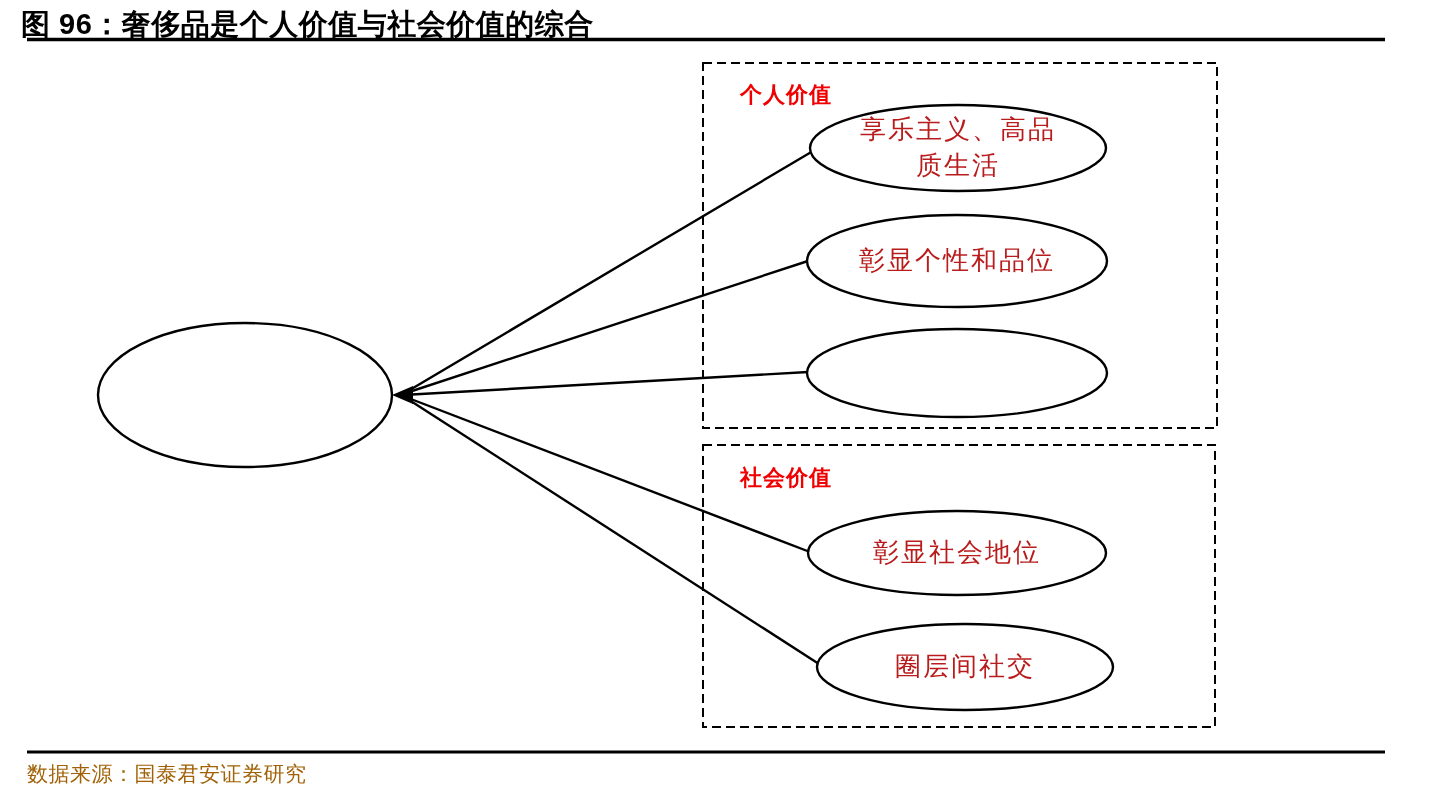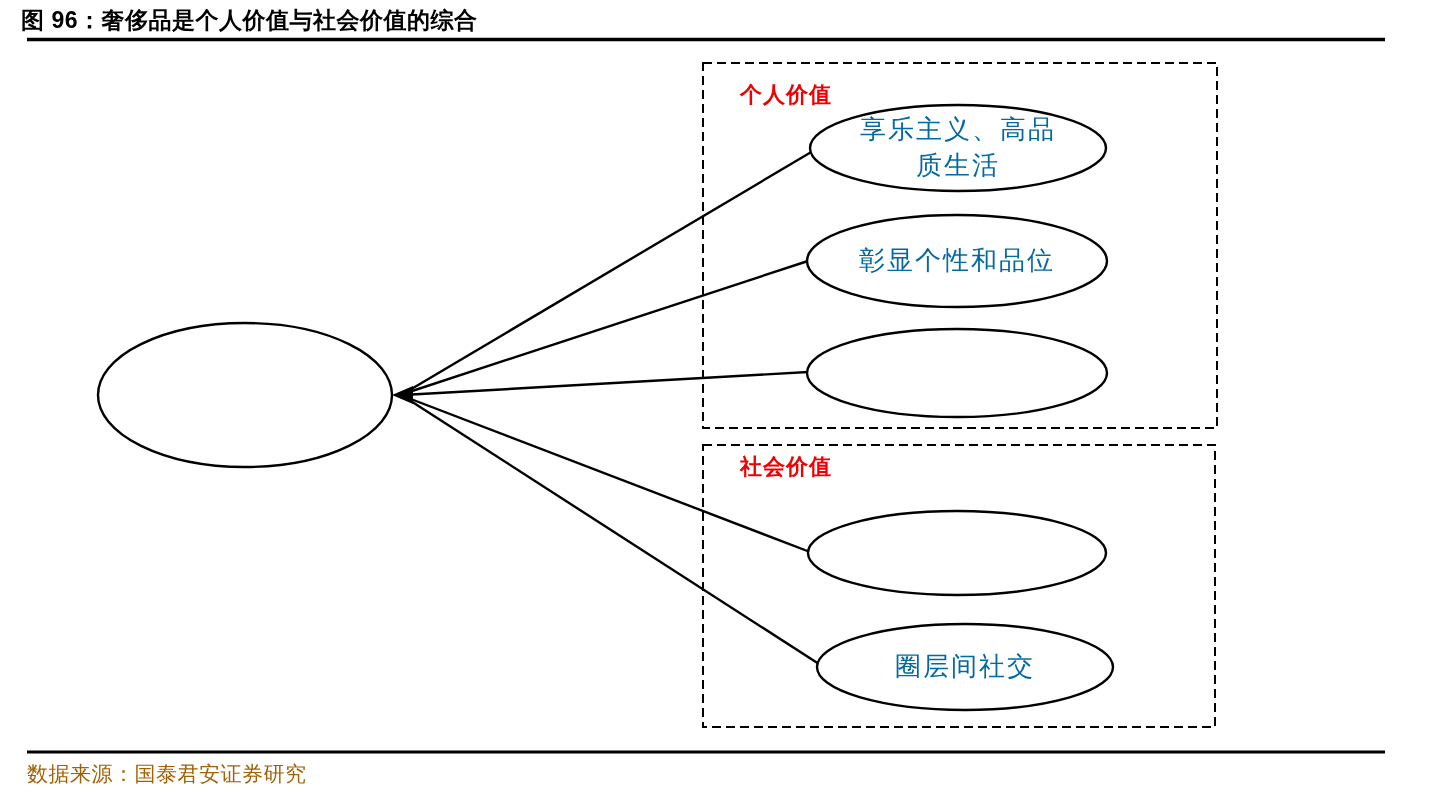--- a/index.html
+++ b/index.html
@@ -12,21 +12,21 @@
     position: relative;
     width: 1438px;
     height: 797px;
     background: #ffffff;
     overflow: hidden;
   }
   .figure-title {
     position: absolute;
     left: 21px;
     top: 5px;
-    font-size: 23px;
+    font-size: 29px;
     font-weight: bold;
     color: #000000;
     letter-spacing: 0.5px;
     white-space: nowrap;
   }
   .diagram-svg {
     position: absolute;
     left: 0;
     top: 0;
     width: 1438px;
@@ -34,21 +34,21 @@
   }
   .node-label {
     position: absolute;
     display: flex;
     flex-direction: column;
     align-items: center;
     justify-content: center;
     text-align: center;
     font-family: "Liberation Serif", "DejaVu Serif", serif;
     font-size: 26px;
-    color: #0369a1;
+    color: #b91c1c;
     letter-spacing: 2px;
     line-height: 1.4;
   }
   .group-label {
     position: absolute;
     font-family: "Liberation Serif", "DejaVu Serif", serif;
     font-size: 22px;
     font-weight: bold;
     color: var(--accent-red, #f00000);
     letter-spacing: 1px;
@@ -100,29 +100,30 @@
 
     <ellipse cx="245" cy="395" rx="147" ry="72" fill="#ffffff" stroke="#000000" stroke-width="2.4"></ellipse>
     <ellipse cx="958" cy="148" rx="148" ry="43" fill="#ffffff" stroke="#000000" stroke-width="2.4"></ellipse>
     <ellipse cx="957" cy="261" rx="150" ry="46" fill="#ffffff" stroke="#000000" stroke-width="2.4"></ellipse>
     <ellipse cx="957" cy="373" rx="150" ry="44" fill="#ffffff" stroke="#000000" stroke-width="2.4"></ellipse>
     <ellipse cx="957" cy="553" rx="149" ry="42" fill="#ffffff" stroke="#000000" stroke-width="2.4"></ellipse>
     <ellipse cx="965" cy="667" rx="148" ry="43" fill="#ffffff" stroke="#000000" stroke-width="2.4"></ellipse>
   </svg>
 
   <div class="group-label" style="left:740px; top:80px;text-align:right;">个人价值</div>
-  <div class="group-label" style="left:740px; top:452px;">社会价值</div>
+  <div class="group-label" style="left:740px; top:463px;">社会价值</div>
 
 
   <div class="node-label" style="left:810px; top:105px; width:296px; height:86px;">
     <span>享乐主义、高品</span>
     <span>质生活</span>
   </div>
 
   <div class="node-label" style="left:807px; top:215px; width:300px; height:92px;">彰显个性和品位</div>
 
 
+  <div class="node-label" style="left:808px; top:511px; width:298px; height:84px;">彰显社会地位</div>
 
   <div class="node-label" style="left:817px; top:624px; width:296px; height:86px;">圈层间社交</div>
 
   <div class="footer-source">数据来源：国泰君安证券研究</div>
 
 </div>
 
 </body></html>

